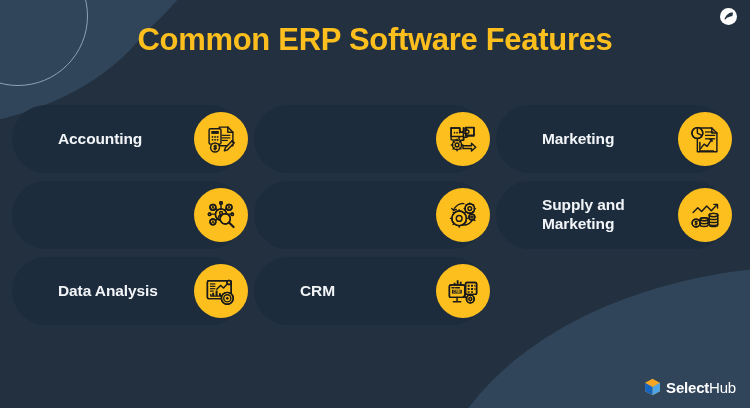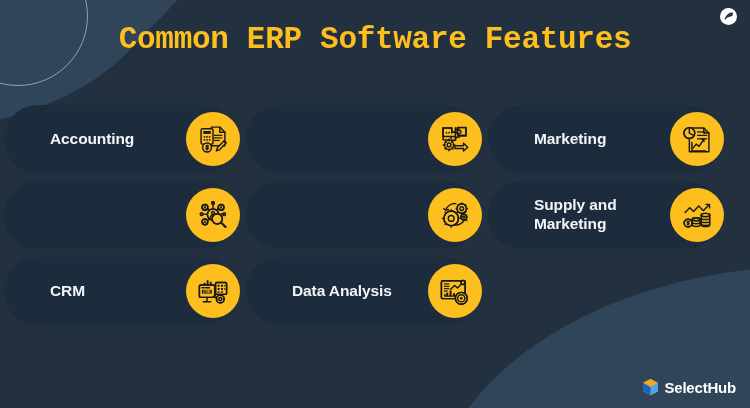--- a/index.html
+++ b/index.html
@@ -75,27 +75,26 @@
   
   .title {
     position:absolute;
     left:0; right:0; top:22px;
     text-align:center;
     color:#fcbf1e;
     font-size:31px;
     font-weight:bold;
     letter-spacing:-0.3px;
     z-index:5;
-    font-family:Liberation Mono, monospace;
   }
 
   
   .grid {
     position:absolute;
-    left:4px; top:105px;
+    left:12px; top:105px;
     width:726px;
     display:grid;
     grid-template-columns:232px 232px 232px;
     column-gap:10px;
     row-gap:8px;
     z-index:4;
   }
 
   .card {
     position:relative;
@@ -136,21 +135,21 @@
     gap:5px;
     z-index:7;
   }
   .logo-mark { width:17px; height:18px; display:block; }
   .logo-text {
     color:#ffffff;
     font-size:15px;
     letter-spacing:-0.2px;
     font-weight:bold;
   }
-  .logo-text .hub { font-weight:bold; }
+  .logo-text .hub { font-weight:normal; }
 </style>
 </head>
 <body>
 
 <div id="infographic">
 
   <div class="deco-topleft"></div>
   <div class="deco-topleft-2"></div>
   <div class="deco-ring"></div>
   <div class="deco-bottomright"></div>
@@ -305,43 +304,20 @@
           <path d="M14.4 25v6.8c0 1 2 1.8 4.6 1.8s4.6-.8 4.6-1.8V25"></path>
           <path d="M14.4 28.4c0 1 2 1.8 4.6 1.8s4.6-.8 4.6-1.8"></path>
           <circle cx="9.5" cy="29.5" r="4.6" fill="#fcbf1e"></circle>
           <circle cx="9.5" cy="29.5" r="4.6"></circle>
           <path d="M9.5 27v5M10.9 27.8c-.6-.5-2.4-.6-2.6.5 -.2 1.1 2.4.8 2.6 1.9 -.2 1.1-2 1-2.7.4" stroke-width="1.3"></path>
         </svg>
       </div>
     </div>
 
     <div class="card">
-      <div class="card-label">CRM</div>
-      <div class="icon-circle">
-        <svg width="34" height="34" viewBox="0 0 40 40" fill="none" stroke="#1a1a1a" stroke-width="1.7" stroke-linecap="round" stroke-linejoin="round">
-          <rect x="4" y="13" width="18" height="14.5" rx="1.4" fill="#fcbf1e"></rect>
-          <rect x="4" y="13" width="18" height="14.5" rx="1.4"></rect>
-          <path d="M13 27.5v4.4M8.6 32.6h8.8"></path>
-          <rect x="7" y="18.6" width="11.6" height="4.4" fill="#1a1a1a" stroke="none"></rect>
-          <text x="12.8" y="22.2" font-size="3.9" fill="#fcbf1e" stroke="none" text-anchor="middle" font-family="Liberation Sans, sans-serif" font-weight="bold">CRM</text>
-          <path d="M7 16.2h2.6M11.4 16.2h4.4"></path>
-          <path d="M9 10.4h2.2v2.6H9zM12.6 7.4h2.2v5.6h-2.2zM16.2 9h2.2v4h-2.2z" fill="#1a1a1a" stroke="none"></path>
-          <rect x="23" y="10" width="13" height="14" rx="1.4" fill="#fcbf1e"></rect>
-          <rect x="23" y="10" width="13" height="14" rx="1.4"></rect>
-          <path d="M25.4 12.6h2.4v2.4h-2.4zM29.4 12.6h2.4v2.4h-2.4zM33.4 12.6h1.2v2.4h-1.2zM25.4 16.4h2.4v2.4h-2.4zM29.4 16.4h2.4v2.4h-2.4zM33.4 16.4h1.2v2.4h-1.2zM25.4 20.2h2.4v2h-2.4zM29.4 20.2h2.4v2h-2.4z" fill="#1a1a1a" stroke="none"></path>
-          <path d="M23 24l-3 3.4h4.4"></path>
-          <circle cx="28.6" cy="29.4" r="4.6" fill="#fcbf1e"></circle>
-          <circle cx="28.6" cy="29.4" r="4.6"></circle>
-          <circle cx="28.6" cy="29.4" r="1.8"></circle>
-          <path d="M28.6 24.8v1.2M28.6 32.8v1.2M24 29.4h1.2M32 29.4h1.2" stroke-width="1.3"></path>
-        </svg>
-      </div>
-    </div>
-
-    <div class="card">
       <div class="card-label">Data Analysis</div>
       <div class="icon-circle">
         <svg width="34" height="34" viewBox="0 0 40 40" fill="none" stroke="#1a1a1a" stroke-width="1.7" stroke-linecap="round" stroke-linejoin="round">
           <rect x="4" y="8" width="28" height="21" rx="1.6" fill="#fcbf1e"></rect>
           <rect x="4" y="8" width="28" height="21" rx="1.6"></rect>
           <rect x="7" y="11" width="6.4" height="1.4" fill="#1a1a1a" stroke="none"></rect>
           <rect x="7" y="13.8" width="6.4" height="1.4" fill="#1a1a1a" stroke="none"></rect>
           <rect x="7" y="16.6" width="6.4" height="1.4" fill="#1a1a1a" stroke="none"></rect>
           <rect x="7" y="19.4" width="4.4" height="1.4" fill="#1a1a1a" stroke="none"></rect>
           <path d="M8 26h18M8 26v-2"></path>
@@ -352,20 +328,43 @@
           <circle cx="29.4" cy="10" r="2.4" fill="#fcbf1e"></circle>
           <circle cx="29.4" cy="10" r="2.4"></circle>
           <circle cx="27.4" cy="28.6" r="7" fill="#fcbf1e"></circle>
           <circle cx="27.4" cy="28.6" r="7"></circle>
           <circle cx="27.4" cy="28.6" r="4.2"></circle>
           <circle cx="27.4" cy="28.6" r="1.6" fill="#1a1a1a" stroke="none"></circle>
         </svg>
       </div>
     </div>
 
+    <div class="card">
+      <div class="card-label">CRM</div>
+      <div class="icon-circle">
+        <svg width="34" height="34" viewBox="0 0 40 40" fill="none" stroke="#1a1a1a" stroke-width="1.7" stroke-linecap="round" stroke-linejoin="round">
+          <rect x="4" y="13" width="18" height="14.5" rx="1.4" fill="#fcbf1e"></rect>
+          <rect x="4" y="13" width="18" height="14.5" rx="1.4"></rect>
+          <path d="M13 27.5v4.4M8.6 32.6h8.8"></path>
+          <rect x="7" y="18.6" width="11.6" height="4.4" fill="#1a1a1a" stroke="none"></rect>
+          <text x="12.8" y="22.2" font-size="3.9" fill="#fcbf1e" stroke="none" text-anchor="middle" font-family="Liberation Sans, sans-serif" font-weight="bold">CRM</text>
+          <path d="M7 16.2h2.6M11.4 16.2h4.4"></path>
+          <path d="M9 10.4h2.2v2.6H9zM12.6 7.4h2.2v5.6h-2.2zM16.2 9h2.2v4h-2.2z" fill="#1a1a1a" stroke="none"></path>
+          <rect x="23" y="10" width="13" height="14" rx="1.4" fill="#fcbf1e"></rect>
+          <rect x="23" y="10" width="13" height="14" rx="1.4"></rect>
+          <path d="M25.4 12.6h2.4v2.4h-2.4zM29.4 12.6h2.4v2.4h-2.4zM33.4 12.6h1.2v2.4h-1.2zM25.4 16.4h2.4v2.4h-2.4zM29.4 16.4h2.4v2.4h-2.4zM33.4 16.4h1.2v2.4h-1.2zM25.4 20.2h2.4v2h-2.4zM29.4 20.2h2.4v2h-2.4z" fill="#1a1a1a" stroke="none"></path>
+          <path d="M23 24l-3 3.4h4.4"></path>
+          <circle cx="28.6" cy="29.4" r="4.6" fill="#fcbf1e"></circle>
+          <circle cx="28.6" cy="29.4" r="4.6"></circle>
+          <circle cx="28.6" cy="29.4" r="1.8"></circle>
+          <path d="M28.6 24.8v1.2M28.6 32.8v1.2M24 29.4h1.2M32 29.4h1.2" stroke-width="1.3"></path>
+        </svg>
+      </div>
+    </div>
+
 
   </div>
 
   <div class="logo">
     <span>
       <svg class="logo-mark" viewBox="0 0 32 34">
         <path d="M16 1.5 L30 9 L30 25 L16 32.5 L2 25 L2 9 Z" fill="#f5a623"></path>
         <path d="M16 16.8 L30 9 L30 25 L16 32.5 Z" fill="#4da6e8"></path>
         <path d="M16 16.8 L16 32.5 L2 25 L2 9 Z" fill="#1565c0"></path>
       </svg>

